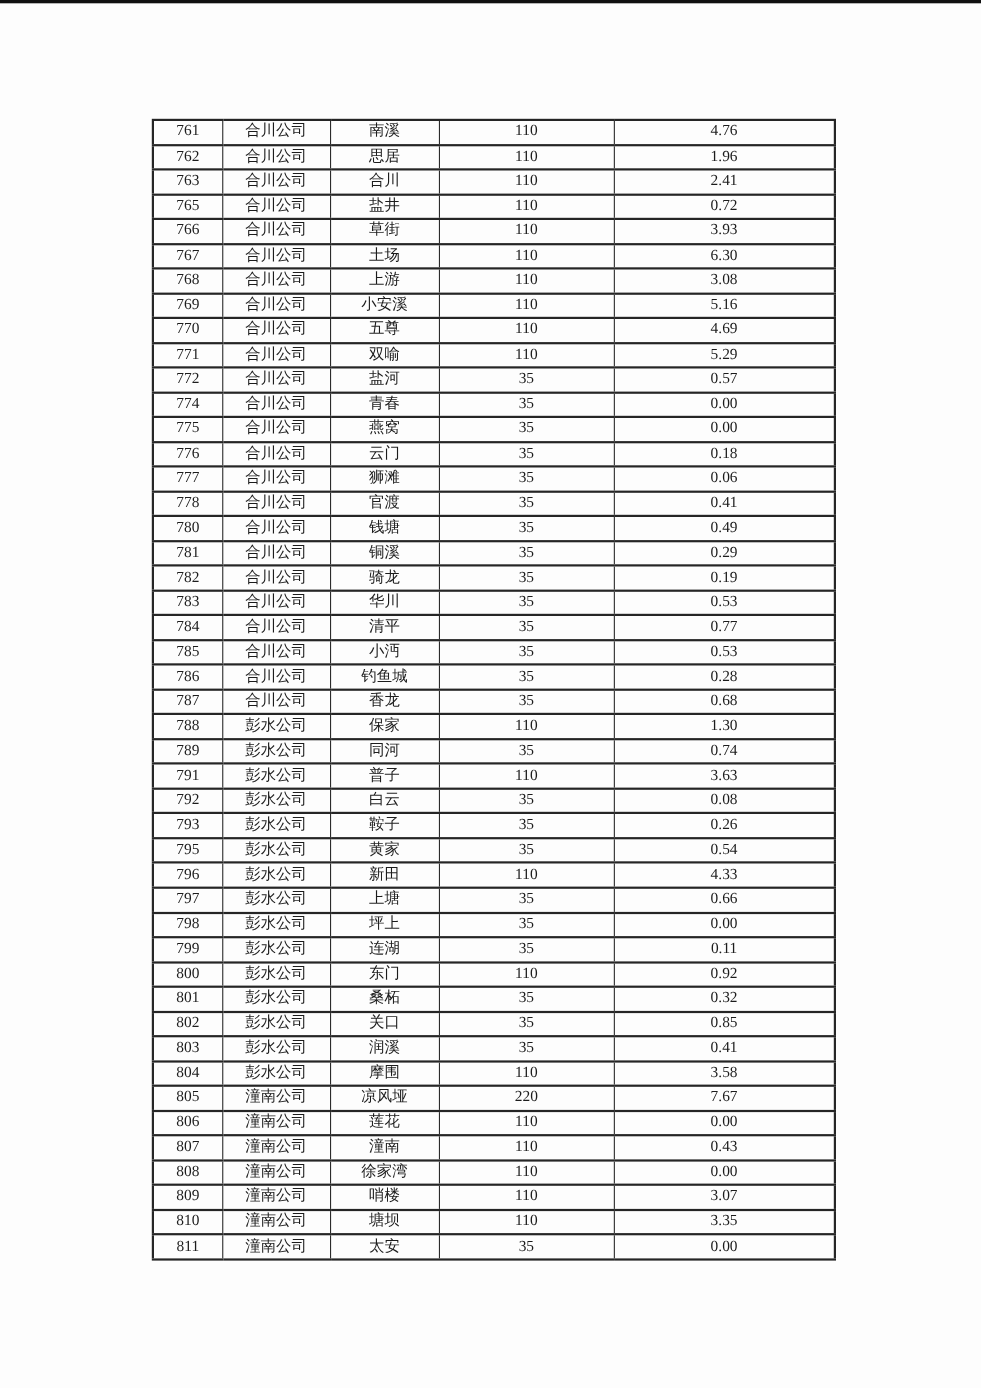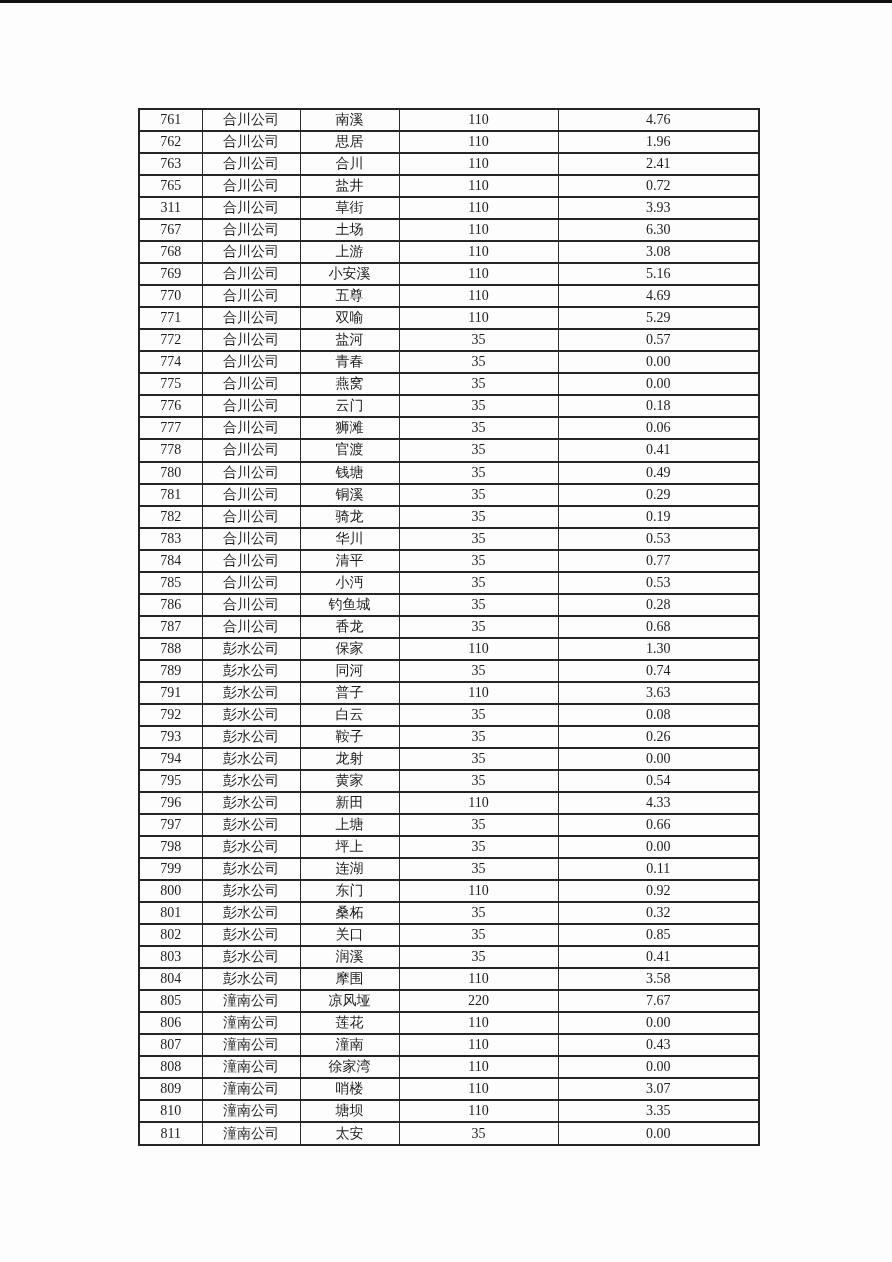--- a/index.html
+++ b/index.html
@@ -97,21 +97,21 @@
             <td>2.41</td>
           </tr>
           <tr>
             <td>765</td>
             <td>合川公司</td>
             <td>盐井</td>
             <td>110</td>
             <td>0.72</td>
           </tr>
           <tr>
-            <td>311</td>
+            <td>766</td>
             <td>合川公司</td>
             <td>草街</td>
             <td>110</td>
             <td>3.93</td>
           </tr>
           <tr>
             <td>767</td>
             <td>合川公司</td>
             <td>土场</td>
             <td>110</td>
@@ -270,27 +270,20 @@
             <td>白云</td>
             <td>35</td>
             <td>0.08</td>
           </tr>
           <tr>
             <td>793</td>
             <td>彭水公司</td>
             <td>鞍子</td>
             <td>35</td>
             <td>0.26</td>
-          </tr>
-          <tr>
-            <td>794</td>
-            <td>彭水公司</td>
-            <td>龙射</td>
-            <td>35</td>
-            <td>0.00</td>
           </tr>
           <tr>
             <td>795</td>
             <td>彭水公司</td>
             <td>黄家</td>
             <td>35</td>
             <td>0.54</td>
           </tr>
           <tr>
             <td>796</td>

